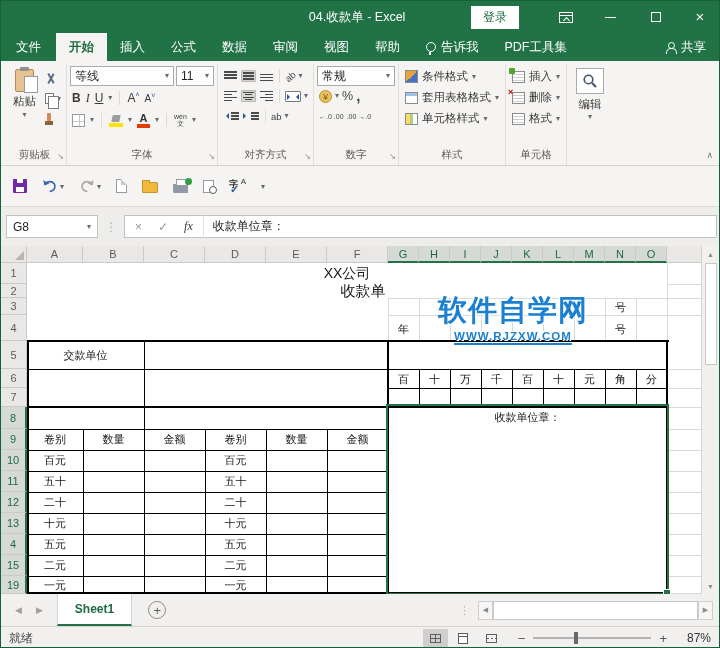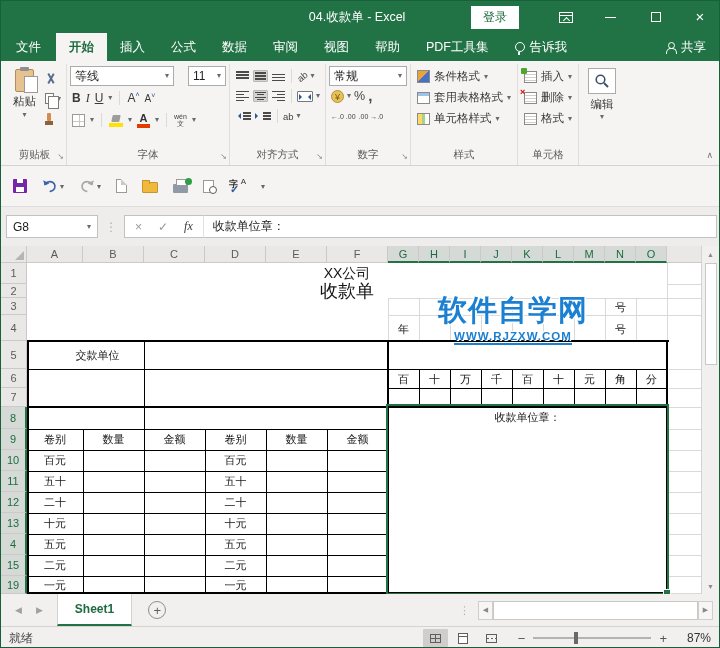--- a/index.html
+++ b/index.html
@@ -43,21 +43,21 @@
 .clipcol{display:flex;flex-direction:column;justify-content:flex-start;gap:3px;padding-top:4px}
 .srow{display:flex;align-items:center;gap:3px;height:17px;font-size:11px;color:#444;padding:0 2px}
 .scis{width:12px;height:11px;position:relative}
 .scis::before,.scis::after{content:"";position:absolute;left:5px;top:0;width:1.5px;height:11px;background:#5a6b8c}
 .scis::before{transform:rotate(30deg)}.scis::after{transform:rotate(-30deg)}
 .copyic{width:9px;height:11px;border:1px solid #7a7a7a;background:#fff;position:relative}
 .copyic::before{content:"";position:absolute;top:2px;left:2px;width:9px;height:11px;border:1px solid #7a7a7a;background:#fff}
 .painter{width:4px;height:8px;background:#d28b55;border-radius:1px;position:relative;margin:0 4px 4px 2px}
 .painter::after{content:"";position:absolute;top:8px;left:-2px;width:8px;height:4px;background:#8c6239}
 .fontgrid{display:flex;flex-direction:column;gap:2px}
-.selrow{display:flex;gap:14px}
+.selrow{display:flex;gap:2px}
 .selectbox{height:20px;border:1px solid #ababab;background:#fff;font-size:12px;display:flex;align-items:center;padding:0 4px;color:#222;gap:4px}
 .selectbox .dd{margin-left:auto}
 .iconrow{display:flex;align-items:center;gap:5px;height:20px;padding:0 2px;font-size:12px;color:#3b3a39}
 .bld{font-weight:bold}.itl{font-style:italic;font-family:"Liberation Serif",serif}.unl{text-decoration:underline}
 .vr{width:1px;height:14px;background:#dcdad7;margin:0 2px}
 .bordic{width:13px;height:13px;border:1px solid #9a9a9a;position:relative;background:#fff}
 .bordic::before{content:"";position:absolute;left:6px;top:0;bottom:0;width:1px;background:#c9c9c9}
 .bordic::after{content:"";position:absolute;top:6px;left:0;right:0;height:1px;background:#c9c9c9}
 .fillic{width:14px;height:13px;position:relative}
 .fillic::before{content:"";position:absolute;top:1px;left:3px;width:8px;height:7px;background:#9d9d9d;transform:skewX(-12deg);border-radius:1px}
@@ -202,25 +202,25 @@
 
   <div class="menubar">
     <div class="mtab" style="padding:0 15px">文件</div>
     <div class="mtab active">开始</div>
     <div class="mtab">插入</div>
     <div class="mtab">公式</div>
     <div class="mtab">数据</div>
     <div class="mtab">审阅</div>
     <div class="mtab">视图</div>
     <div class="mtab">帮助</div>
-    <div class="mtab">PDF工具集</div>
     <div class="mtab">
         <span class="bulb"></span>
         <span>告诉我</span>
       </div>
+    <div class="mtab">PDF工具集</div>
     <div class="spacer"></div>
     <div class="mtab">
         <span class="person"></span>
         <span>共享</span>
       </div>
   </div>
 
   <div class="ribbon">
 
     <div class="group">
@@ -579,25 +579,25 @@
         <div class="b" style="left:392px;top:106px;width:1px;height:38px"></div>
         <div class="b" style="left:423px;top:106px;width:1px;height:38px"></div>
         <div class="b" style="left:454px;top:106px;width:1px;height:38px"></div>
         <div class="b" style="left:485px;top:106px;width:1px;height:38px"></div>
         <div class="b" style="left:516px;top:106px;width:1px;height:38px"></div>
         <div class="b" style="left:547px;top:106px;width:1px;height:38px"></div>
         <div class="b" style="left:578px;top:106px;width:1px;height:38px"></div>
         <div class="b" style="left:609px;top:106px;width:1px;height:38px"></div>
 
         <div class="t" style="left:0;top:1px;width:640px;height:20px;font-size:14px">XX公司</div>
-        <div class="t" style="left:0;top:21px;width:640px;height:14px;font-size:18px">收款单</div>
+        <div class="t" style="left:16px;top:21px;width:640px;height:14px;font-size:15px">收款单</div>
         <div class="t" style="left:578px;top:36px;width:31px;height:16px">号</div>
         <div class="t" style="left:361px;top:56px;width:31px;height:20px">年</div>
         <div class="t" style="left:578px;top:56px;width:31px;height:20px">号</div>
-        <div class="t" style="left:12px;top:78px;width:117px;height:28px">交款单位</div>
+        <div class="t" style="left:0;top:78px;width:117px;height:28px">交款单位</div>
         <div class="t" style="left:361px;top:146px;width:279px;height:16px">收款单位章：</div>
         <div class="t" style="left:361px;top:107px;width:31px;height:18px">百</div>
         <div class="t" style="left:392px;top:107px;width:31px;height:18px">十</div>
         <div class="t" style="left:423px;top:107px;width:31px;height:18px">万</div>
         <div class="t" style="left:454px;top:107px;width:31px;height:18px">千</div>
         <div class="t" style="left:485px;top:107px;width:31px;height:18px">百</div>
         <div class="t" style="left:516px;top:107px;width:31px;height:18px">十</div>
         <div class="t" style="left:547px;top:107px;width:31px;height:18px">元</div>
         <div class="t" style="left:578px;top:107px;width:31px;height:18px">角</div>
         <div class="t" style="left:609px;top:107px;width:31px;height:18px">分</div>

